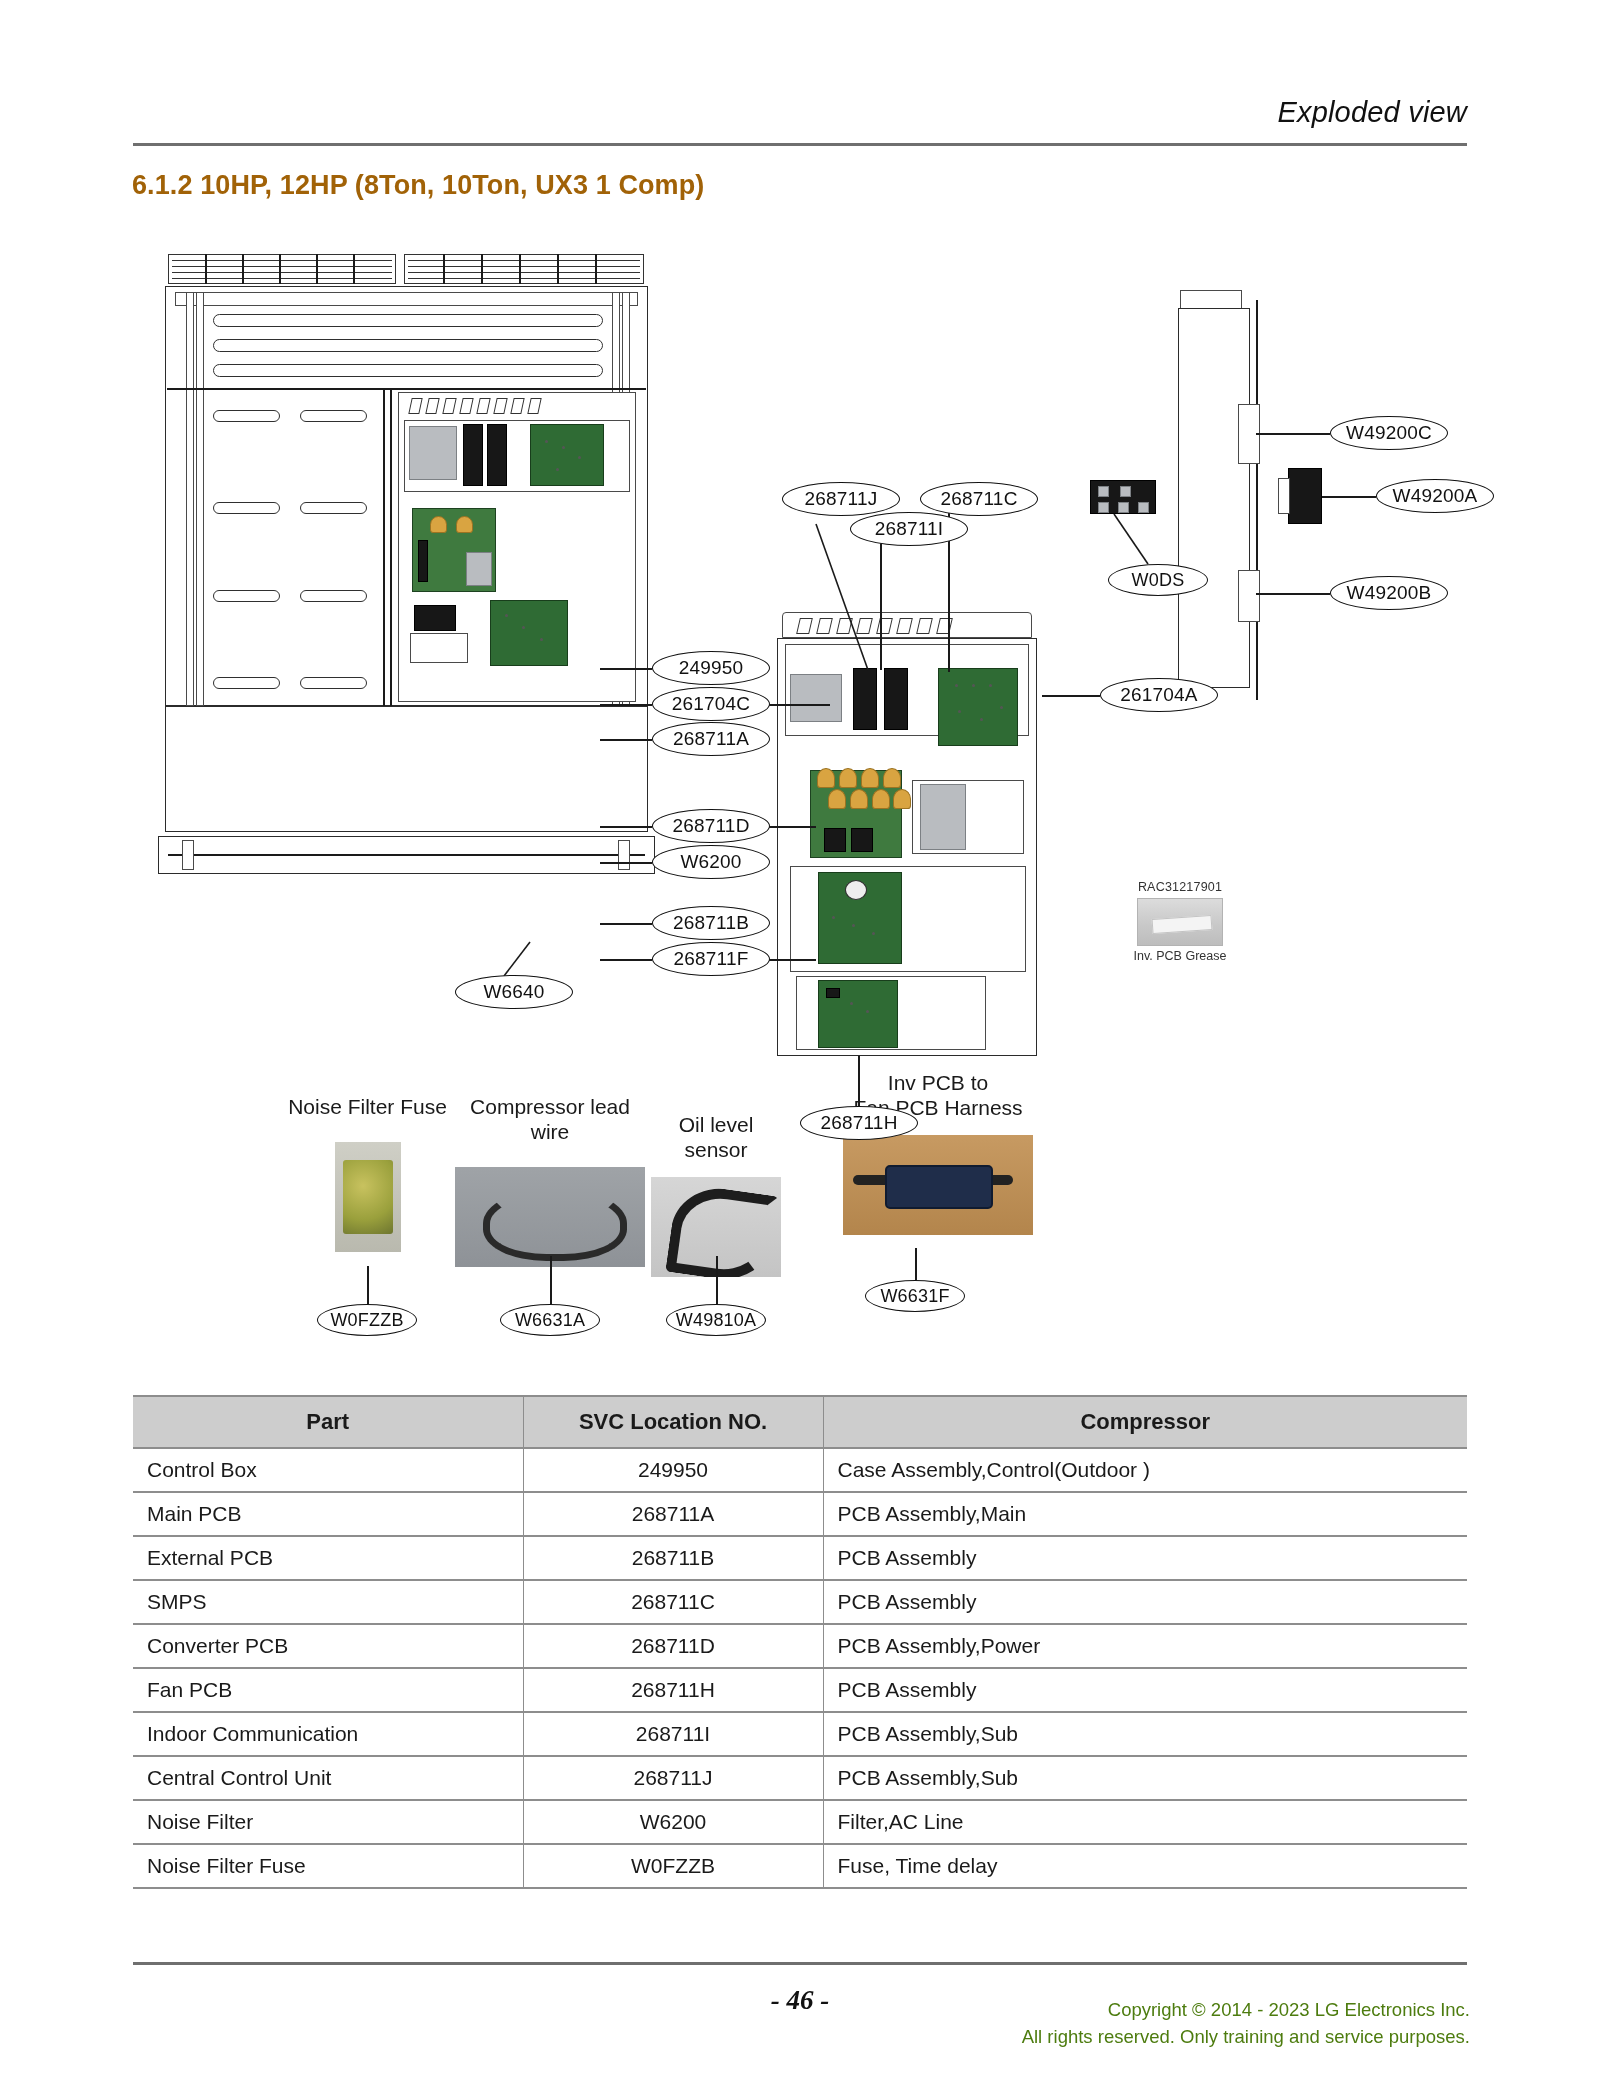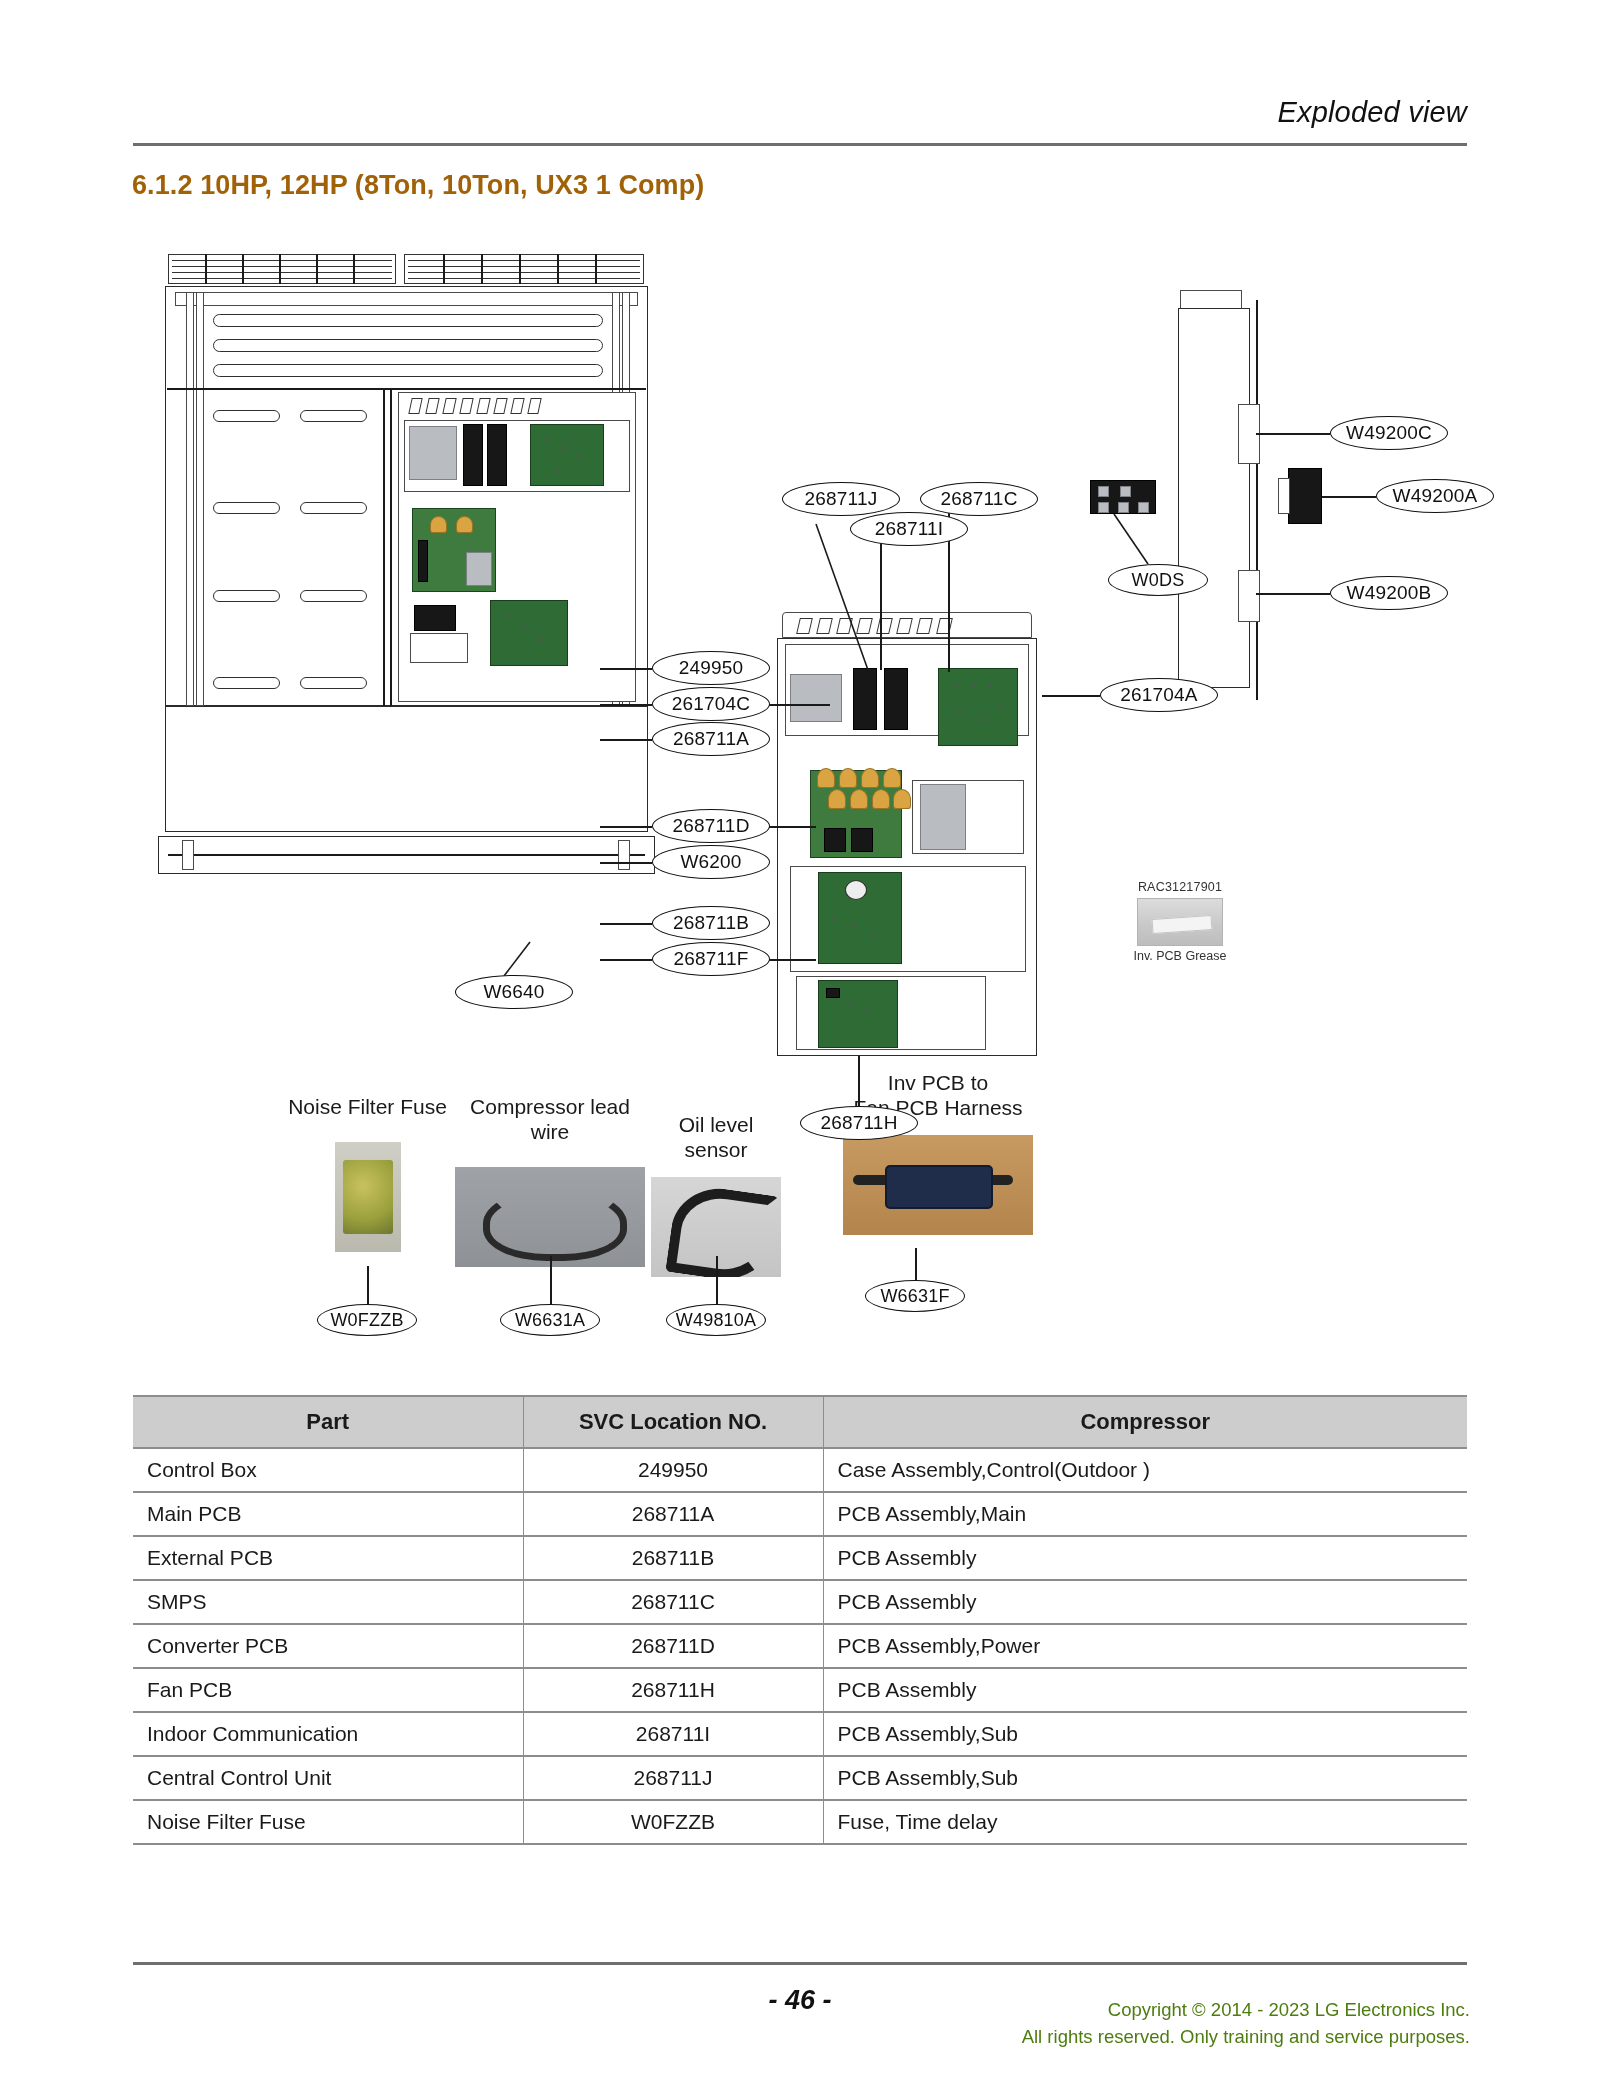--- a/index.html
+++ b/index.html
@@ -134,21 +134,21 @@
   tbody tr td:first-child { text-align:left; }
   tbody tr td:nth-child(2) { text-align:center; }
   tbody tr td:nth-child(3) { text-align:left; }
   table tr > *:first-child { border-left:none; }
   table tr > *:last-child { border-right:none; }
   col.c1 { width:390px; } col.c2 { width:300px; } col.c3 { width:644px; }
 
   
   .ftr-rule { position:absolute; left:133px; top:1962px; width:1334px; height:2.5px; background:#6f6f6f; }
   .pg-num { position:absolute; left:700px; top:1985px; width:200px; text-align:center;
-            font-size:27px; font-weight:bold; font-style:italic; color:#111; }
+            font-size:27px; font-weight:bold; font-style:italic; color:#111;font-family:Liberation Serif, serif; }
   .copy { position:absolute; left:880px; top:1982px; width:590px; text-align:right;
           font-size:18.5px; line-height:1.45; color:#4d7c0f;margin-top:15px; }
 </style>
 </head>
 <body>
 
 <div class="page">
 
   <div class="hdr">
     <span class="hdr-title">Exploded view</span>
@@ -476,20 +476,25 @@
           <td>Indoor Communication</td>
           <td>268711I</td>
           <td>PCB Assembly,Sub</td>
         </tr>
         <tr>
           <td>Central Control Unit</td>
           <td>268711J</td>
           <td>PCB Assembly,Sub</td>
         </tr>
         <tr>
+          <td>Noise Filter</td>
+          <td>W6200</td>
+          <td>Filter,AC Line</td>
+        </tr>
+        <tr>
           <td>Noise Filter Fuse</td>
           <td>W0FZZB</td>
           <td>Fuse, Time delay</td>
         </tr>
       </tbody>
     </table>
   </div>
 
   <div class="ftr-rule"></div>
   <div class="pg-num">- 46 -</div>

